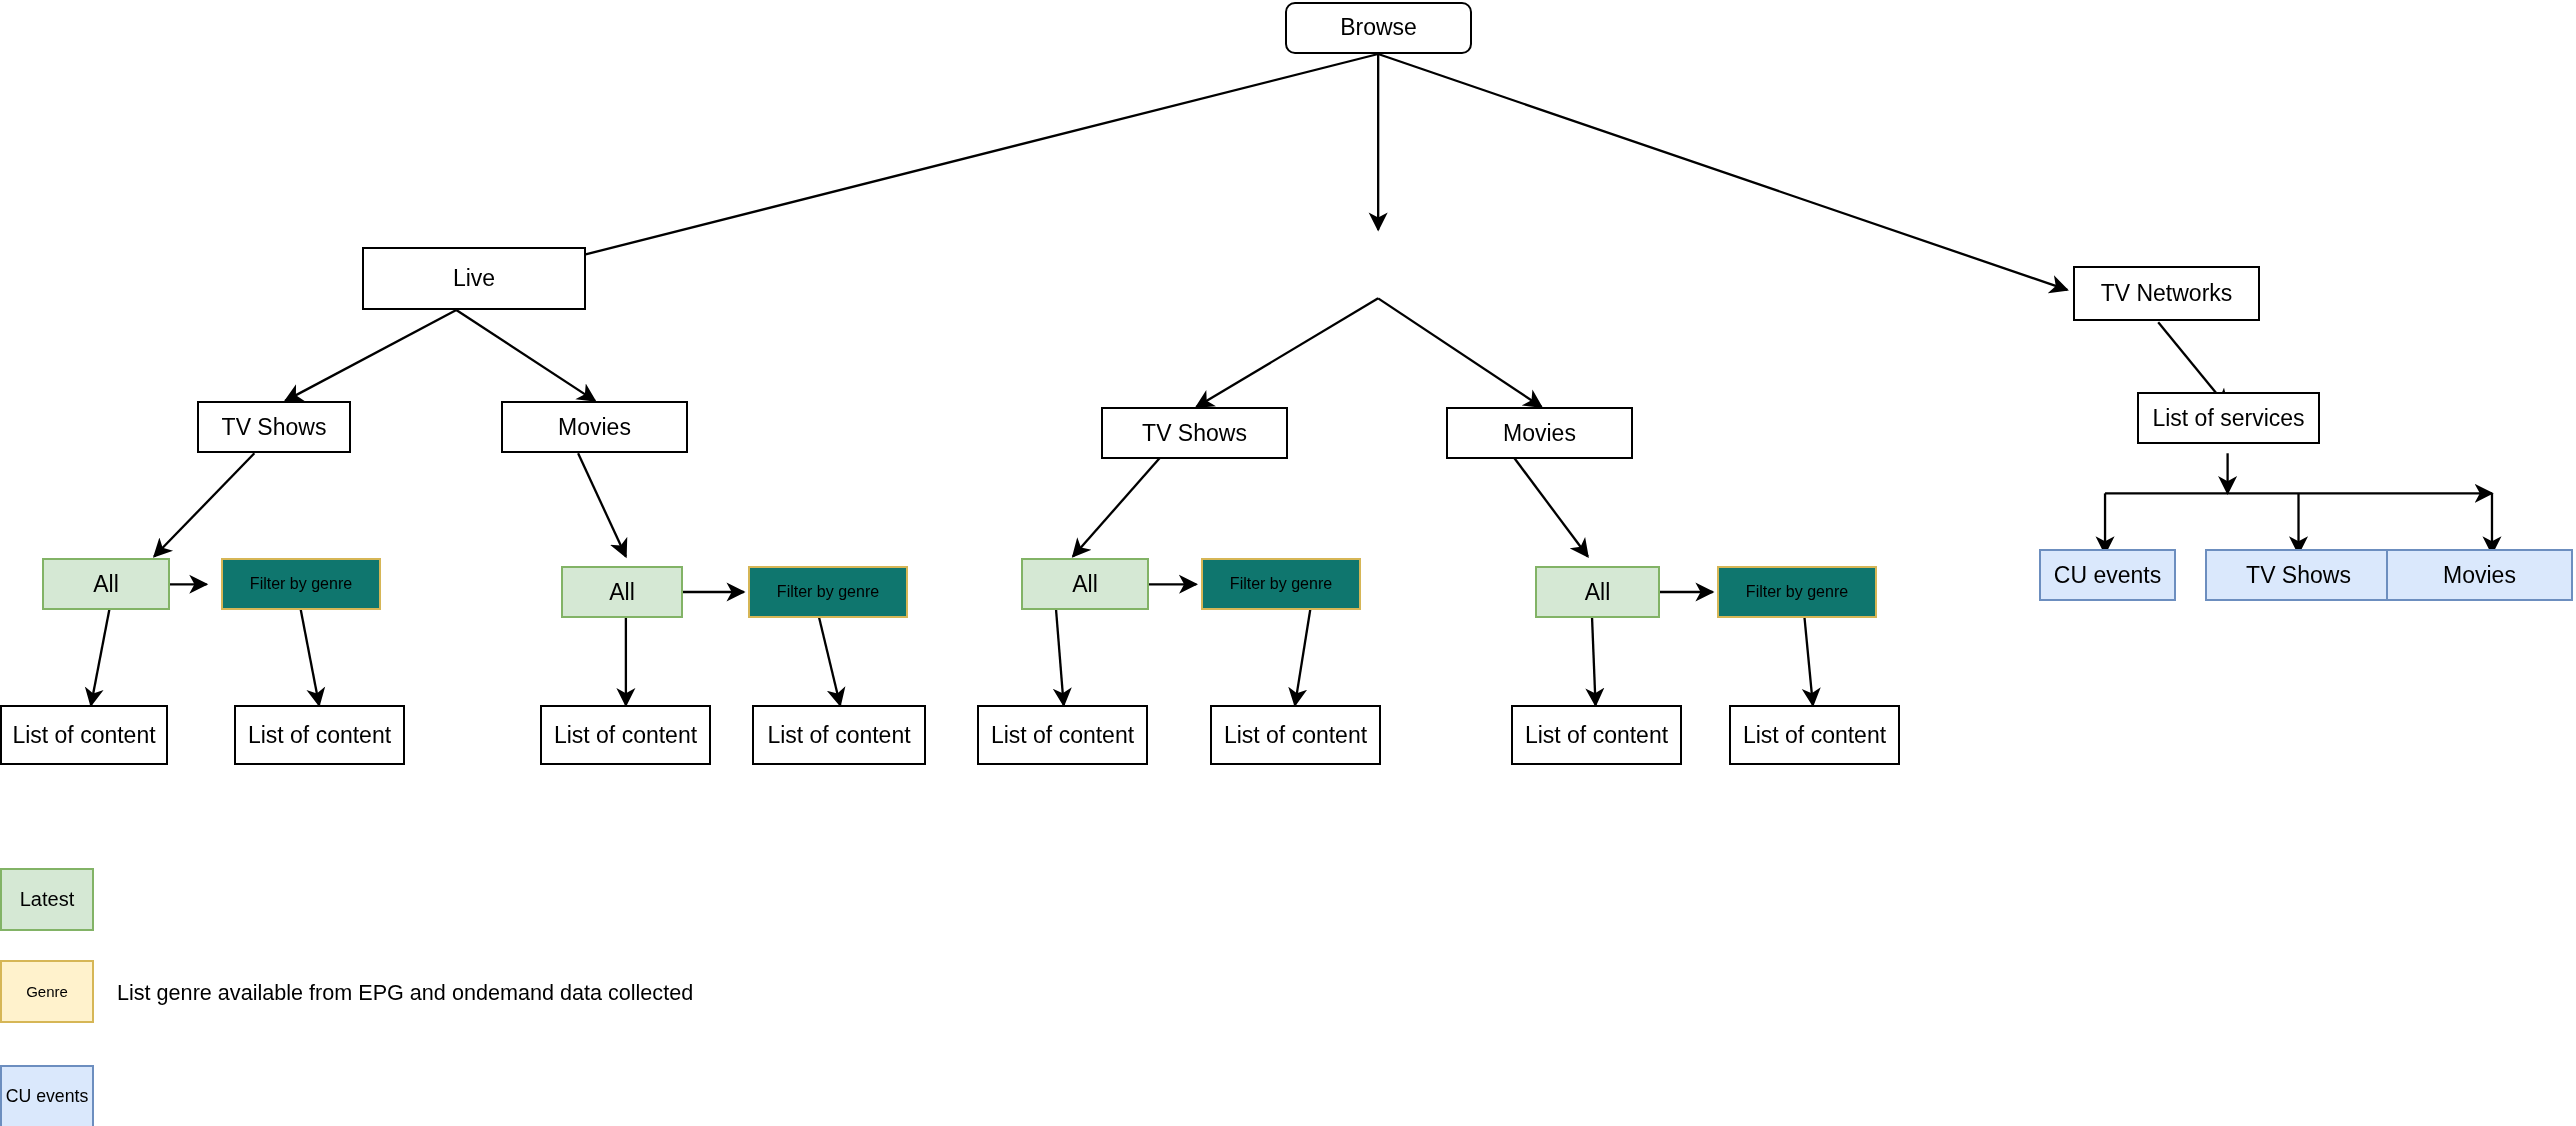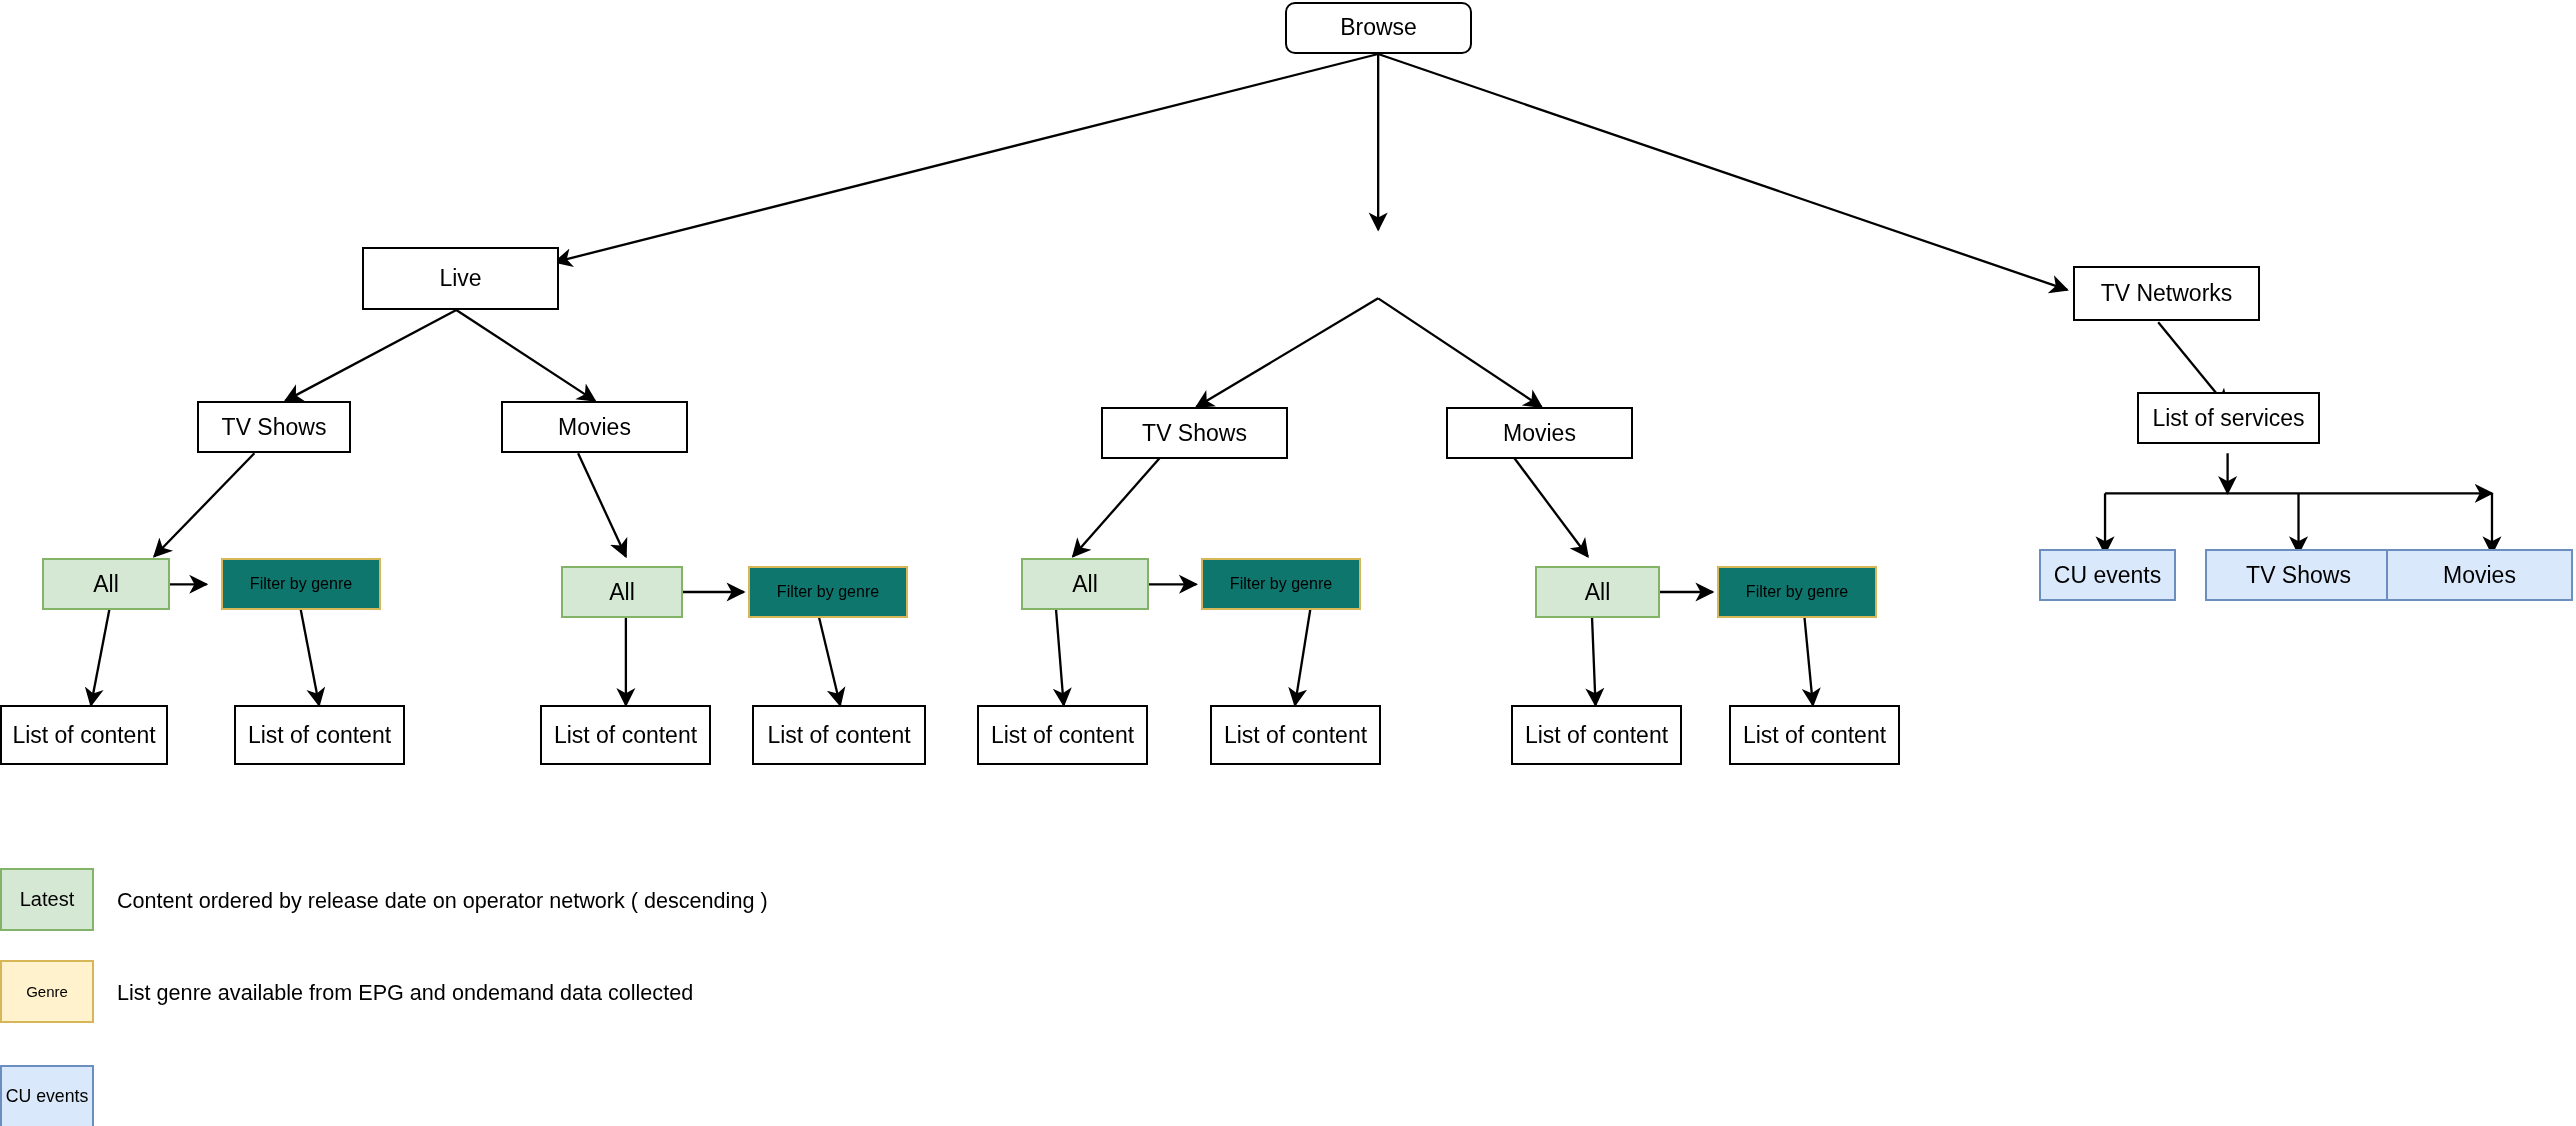--- a/index.html
+++ b/index.html
@@ -140,21 +140,21 @@
       <path d="M 2731 640 L 2731 718"></path>
       <path d="M 2982 640 L 2982 718"></path>
       <path d="M 3233 640 L 3233 718"></path>
     </g>
   </svg>
 
   <div class="node plain" style="left:1285px; top:1.5px; width:187px; height:52px;border-radius:10px;">
     <span>Browse</span>
   </div>
 
-  <div class="node plain" style="left:362px; top:247px; width:197px; height:63px;">
+  <div class="node plain" style="left:362px; top:247px; width:224px; height:63px;">
     <span>Live</span>
   </div>
 
 
   <div class="node plain" style="left:2073px; top:266px; width:187px; height:55px;">
     <span>TV Networks</span>
   </div>
 
   <div class="node plain" style="left:197px; top:401px; width:154px; height:52px;">
     <span>TV Shows</span>
@@ -235,21 +235,20 @@
   <div class="node plain" style="left:1511px; top:705px; width:171px; height:60px;">
     <span>List of content</span>
   </div>
   <div class="node plain" style="left:1729px; top:705px; width:171px; height:60px;">
     <span>List of content</span>
   </div>
 
   <div class="legend-swatch green" style="left:0px; top:868px; width:94px; height:63px;">
     <span>Latest</span>
   </div>
-  <div class="legend-text" style="left:117px; top:888px;"><span>Content ordered by release date on operator network ( descending )</span></div>
 
   <div class="legend-swatch yellow" style="left:0px; top:960px; width:94px; height:63px;">
     <span>Genre</span>
   </div>
   <div class="legend-text" style="left:117px; top:980px;"><span>List genre available from EPG and ondemand data collected</span></div>
 
   <div class="legend-swatch blue" style="left:0px; top:1065px; width:94px; height:63px;">
     <span>CU events</span>
   </div>
 

